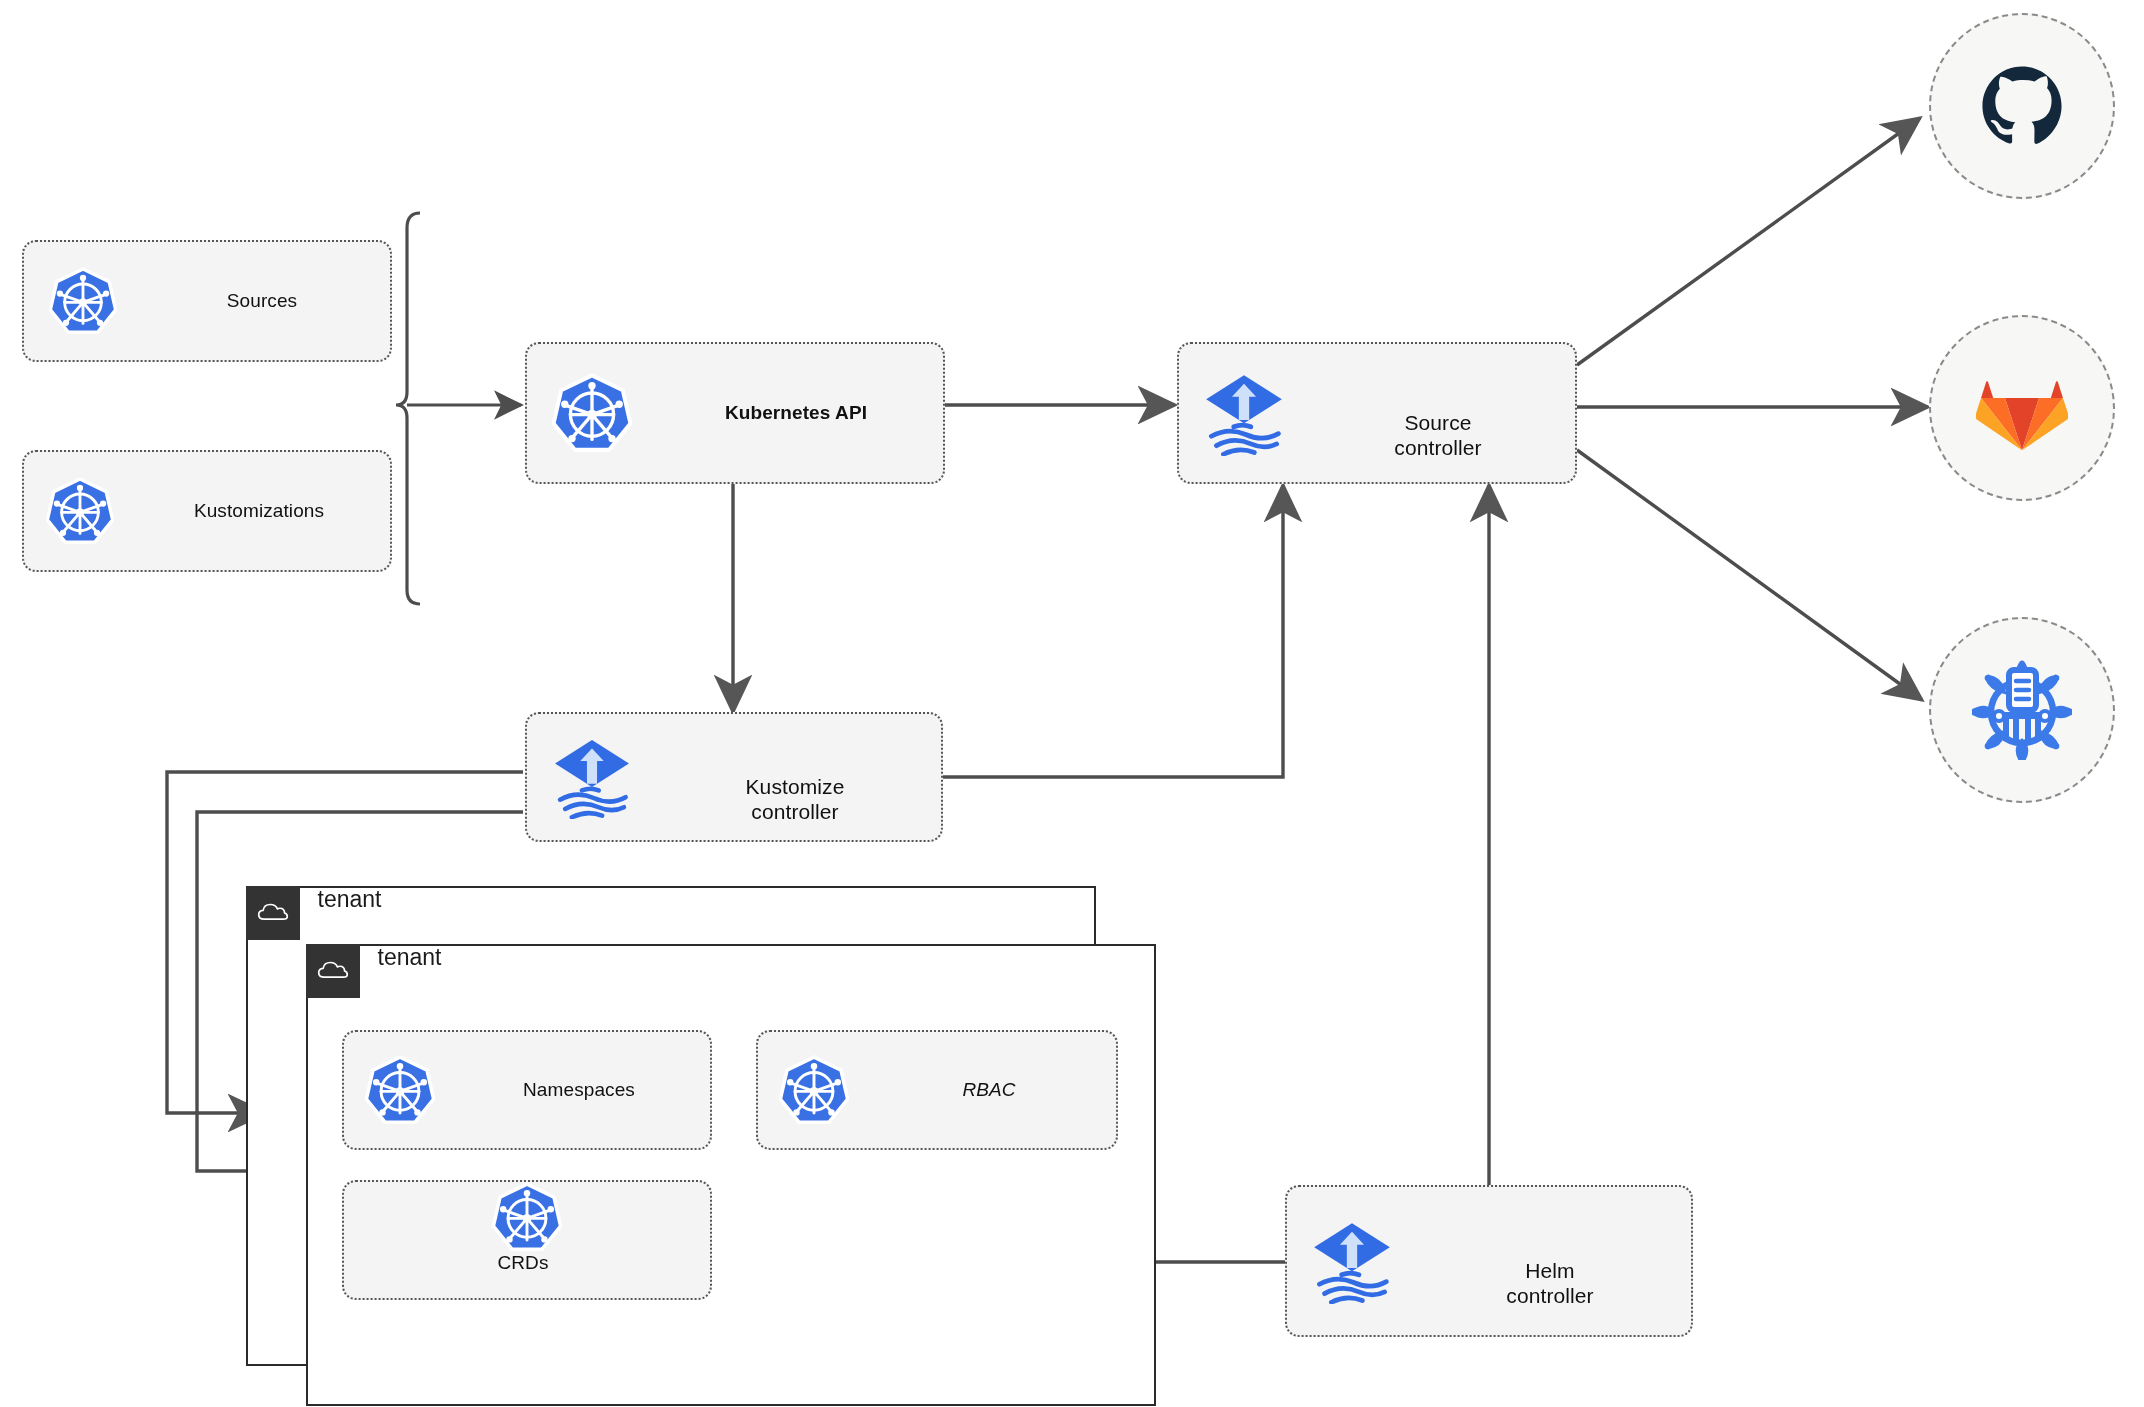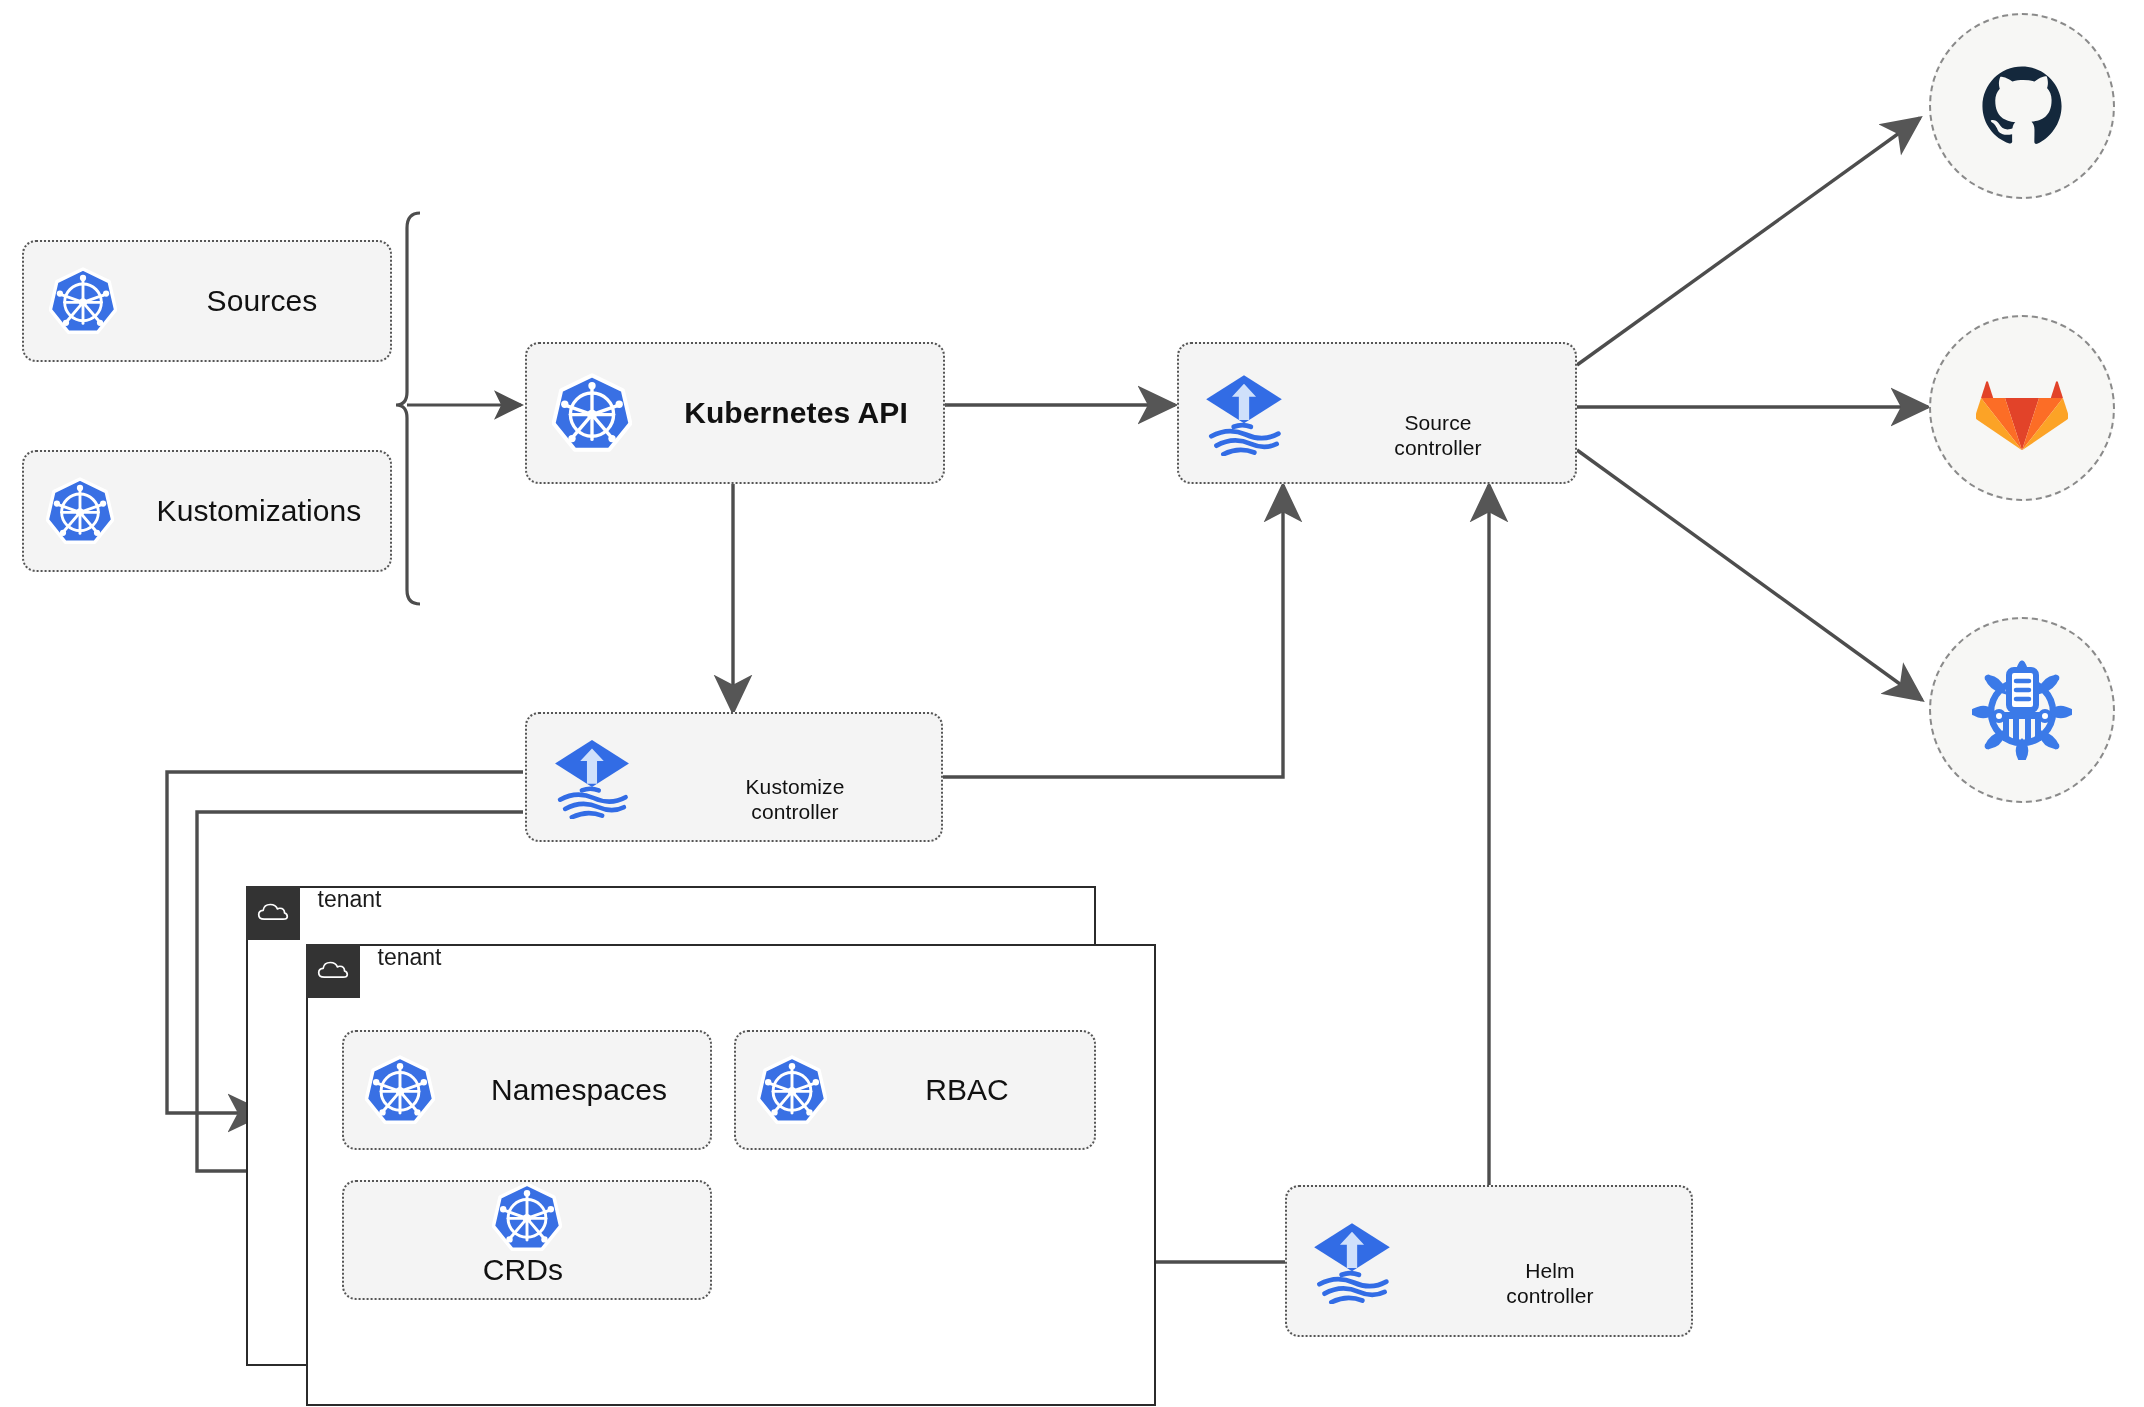--- a/index.html
+++ b/index.html
@@ -29,21 +29,21 @@
   .node .ico{
     flex:0 0 auto;
     display:flex;
     align-items:center;
     justify-content:center;
   }
   .node .lbl{
     flex:1 1 auto;
     text-align:center;
     color:#111111;
-    font-size:30px;
+    font-size:19px;
     line-height:1.2;
     letter-spacing:.1px;
     padding-right:8px;
   }
   .node .lbl.two-line{font-size:21px;margin-top:44px;}
 
   
   .circ{
     position:absolute;
     box-sizing:border-box;
@@ -318,21 +318,21 @@
 
   <div class="node" style="left:342px; top:1030px; width:370px; height:120px;justify-content:flex-end;">
     <span class="ico" style="width:112px;">
       <svg width="70" height="70" viewBox="0 0 100 100">
           <use href="#g-k8s"></use>
         </svg>
     </span>
     <span class="lbl">Namespaces</span>
   </div>
 
-  <div class="node" style="left:734px; top:1030px; width:362px; height:120px;">
+  <div class="node" style="left:756px; top:1030px; width:362px; height:120px;font-style:italic;">
     <span class="ico" style="width:112px;">
       <svg width="70" height="70" viewBox="0 0 100 100">
           <use href="#g-k8s"></use>
         </svg>
     </span>
     <span class="lbl">RBAC</span>
   </div>
 
   <div class="node" style="left:342px; top:1180px; width:370px; height:120px;flex-direction:column;">
     <span class="ico" style="width:112px;">

